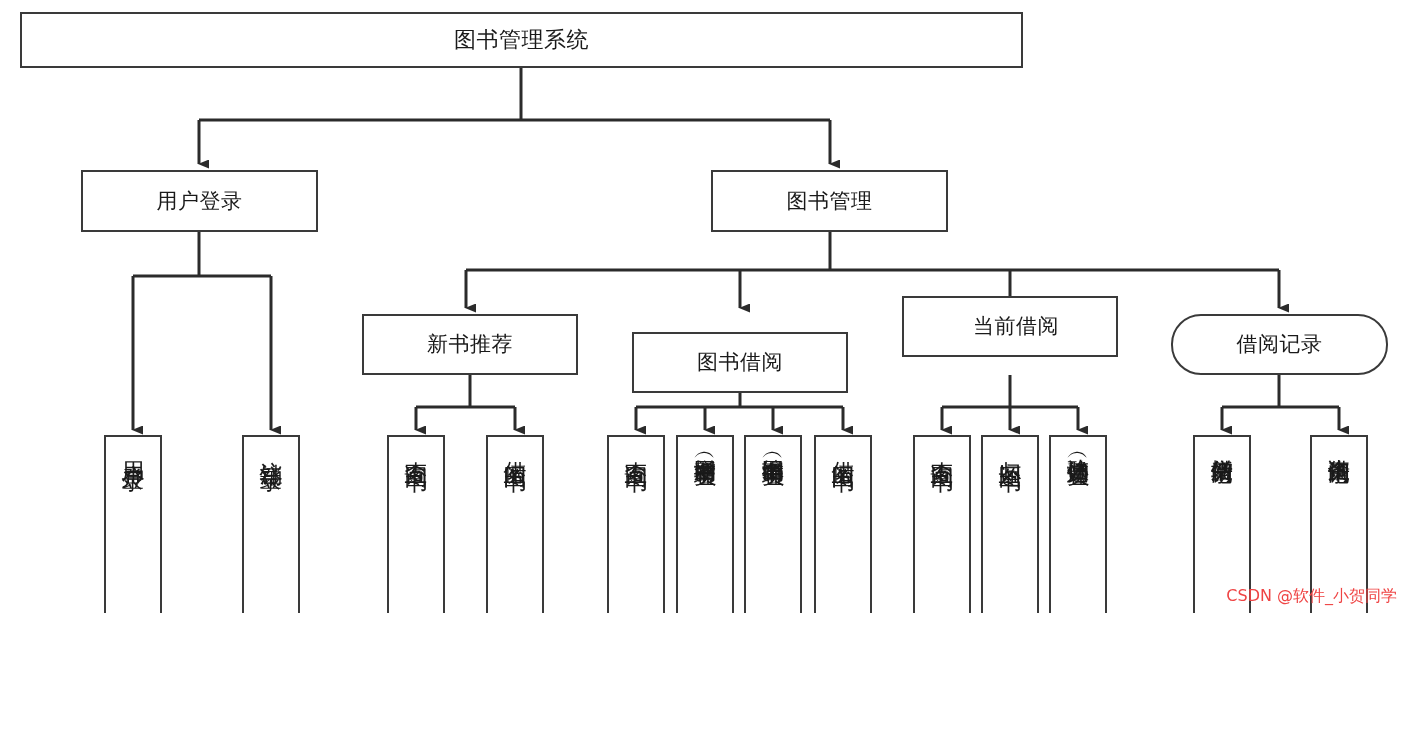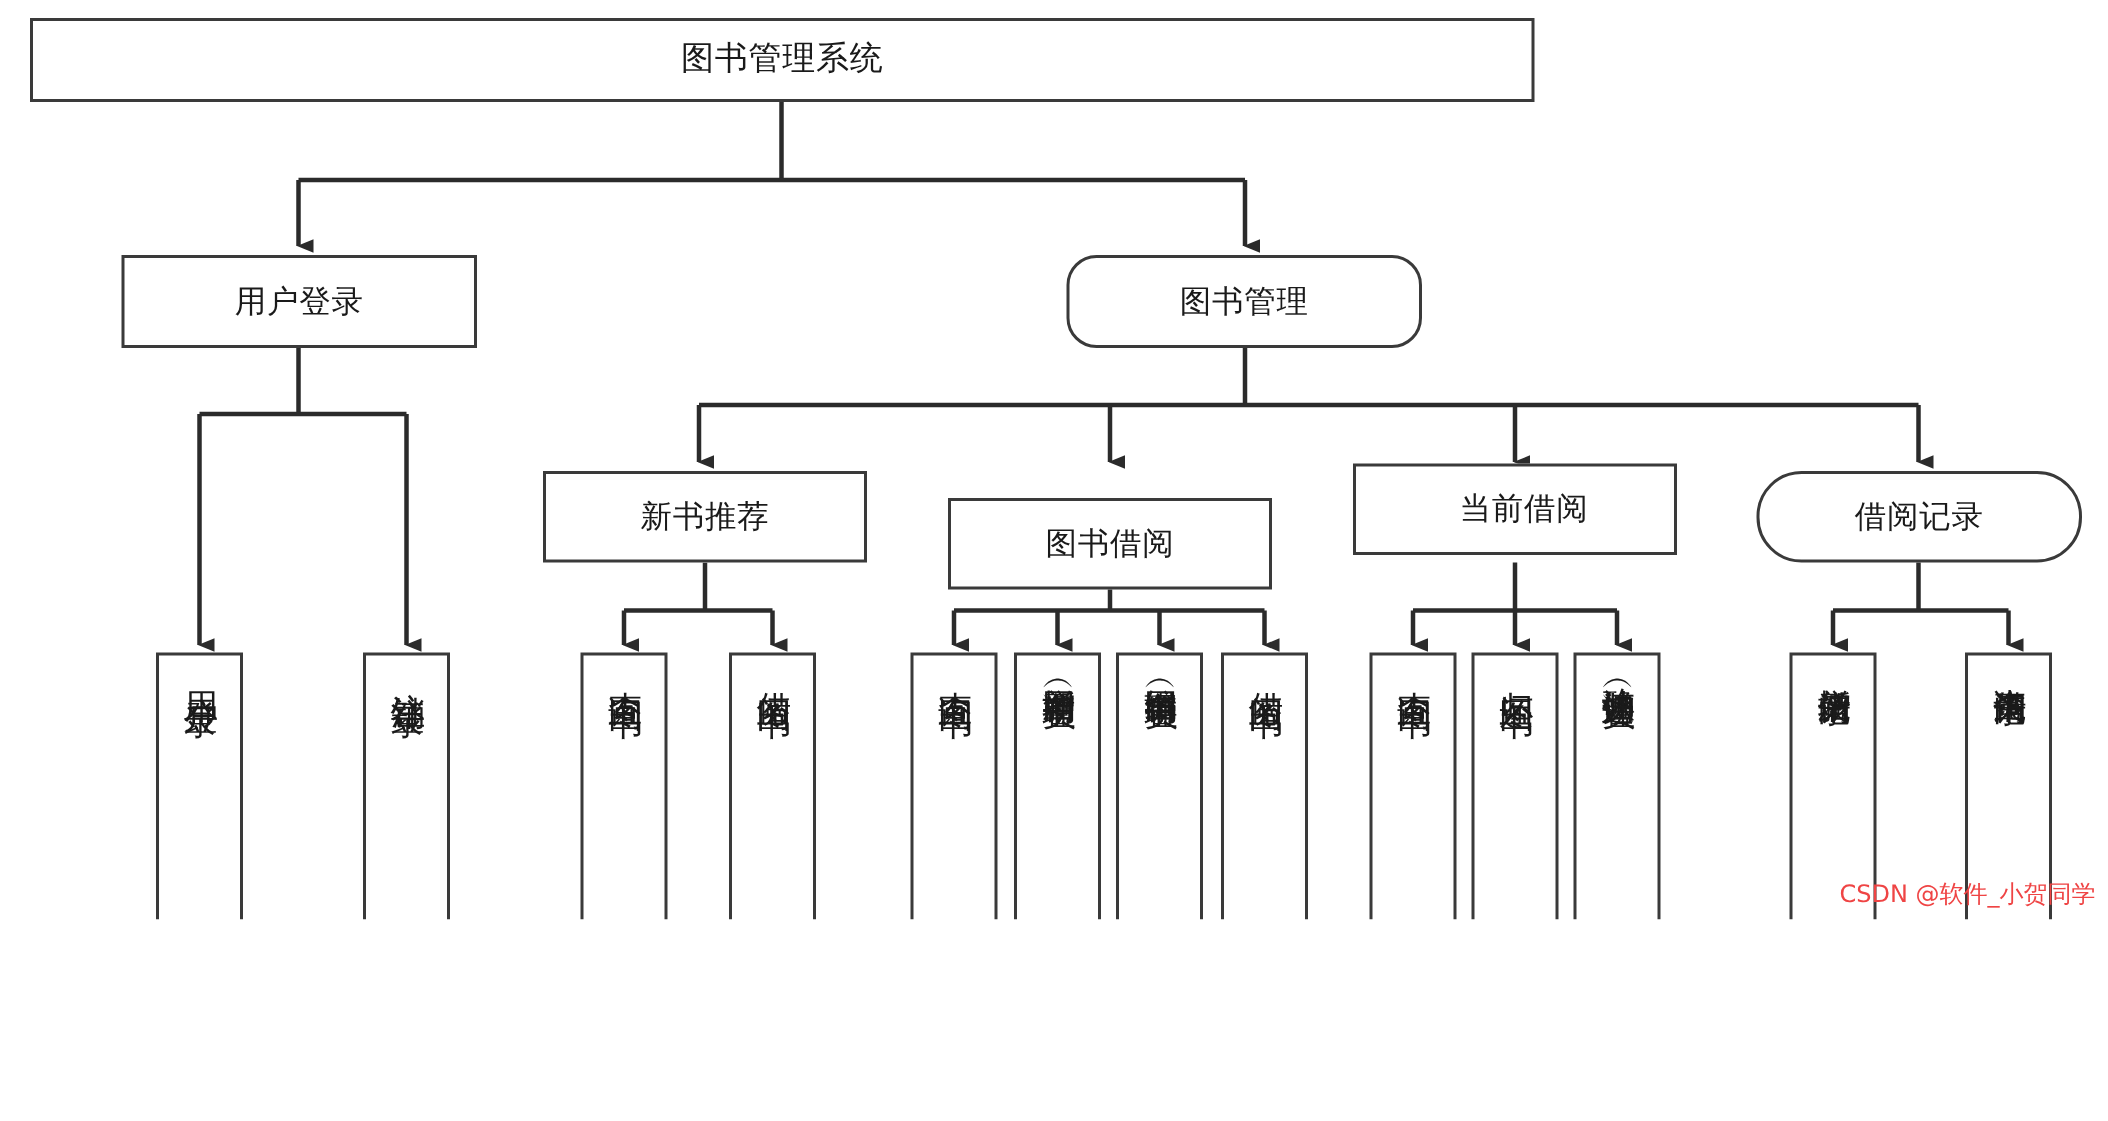--- a/index.html
+++ b/index.html
@@ -138,33 +138,33 @@
   </svg>
 
   <div class="node horiz root" style="left:20px; top:12px; width:1003px; height:56px;">
     <span class="node-label">图书管理系统</span>
   </div>
 
   <div class="node horiz" style="left:81px; top:170px; width:237px; height:62px;">
     <span class="node-label">用户登录</span>
   </div>
 
-  <div class="node horiz" style="left:711px; top:170px; width:237px; height:62px;border-radius:20px;">
+  <div class="node horiz" style="left:711px; top:170px; width:237px; height:62px;">
     <span class="node-label">图书管理</span>
   </div>
 
   <div class="node horiz" style="left:362px; top:314px; width:216px; height:61px;">
     <span class="node-label">新书推荐</span>
   </div>
 
   <div class="node horiz" style="left:632px; top:332px; width:216px; height:61px;">
     <span class="node-label">图书借阅</span>
   </div>
 
-  <div class="node horiz" style="left:902px; top:309px; width:216px; height:61px;padding-left:12px;">
+  <div class="node horiz" style="left:902px; top:296px; width:216px; height:61px;padding-left:12px;">
     <span class="node-label">当前借阅</span>
   </div>
 
   <div class="node horiz" style="left:1171px; top:314px; width:217px; height:61px;border-radius:30px;">
     <span class="node-label">借阅记录</span>
   </div>
 
   <div class="node vert" style="left:104px; top:435px; width:58px; height:300px;">
     <span class="node-label">用户登录</span>
   </div>

